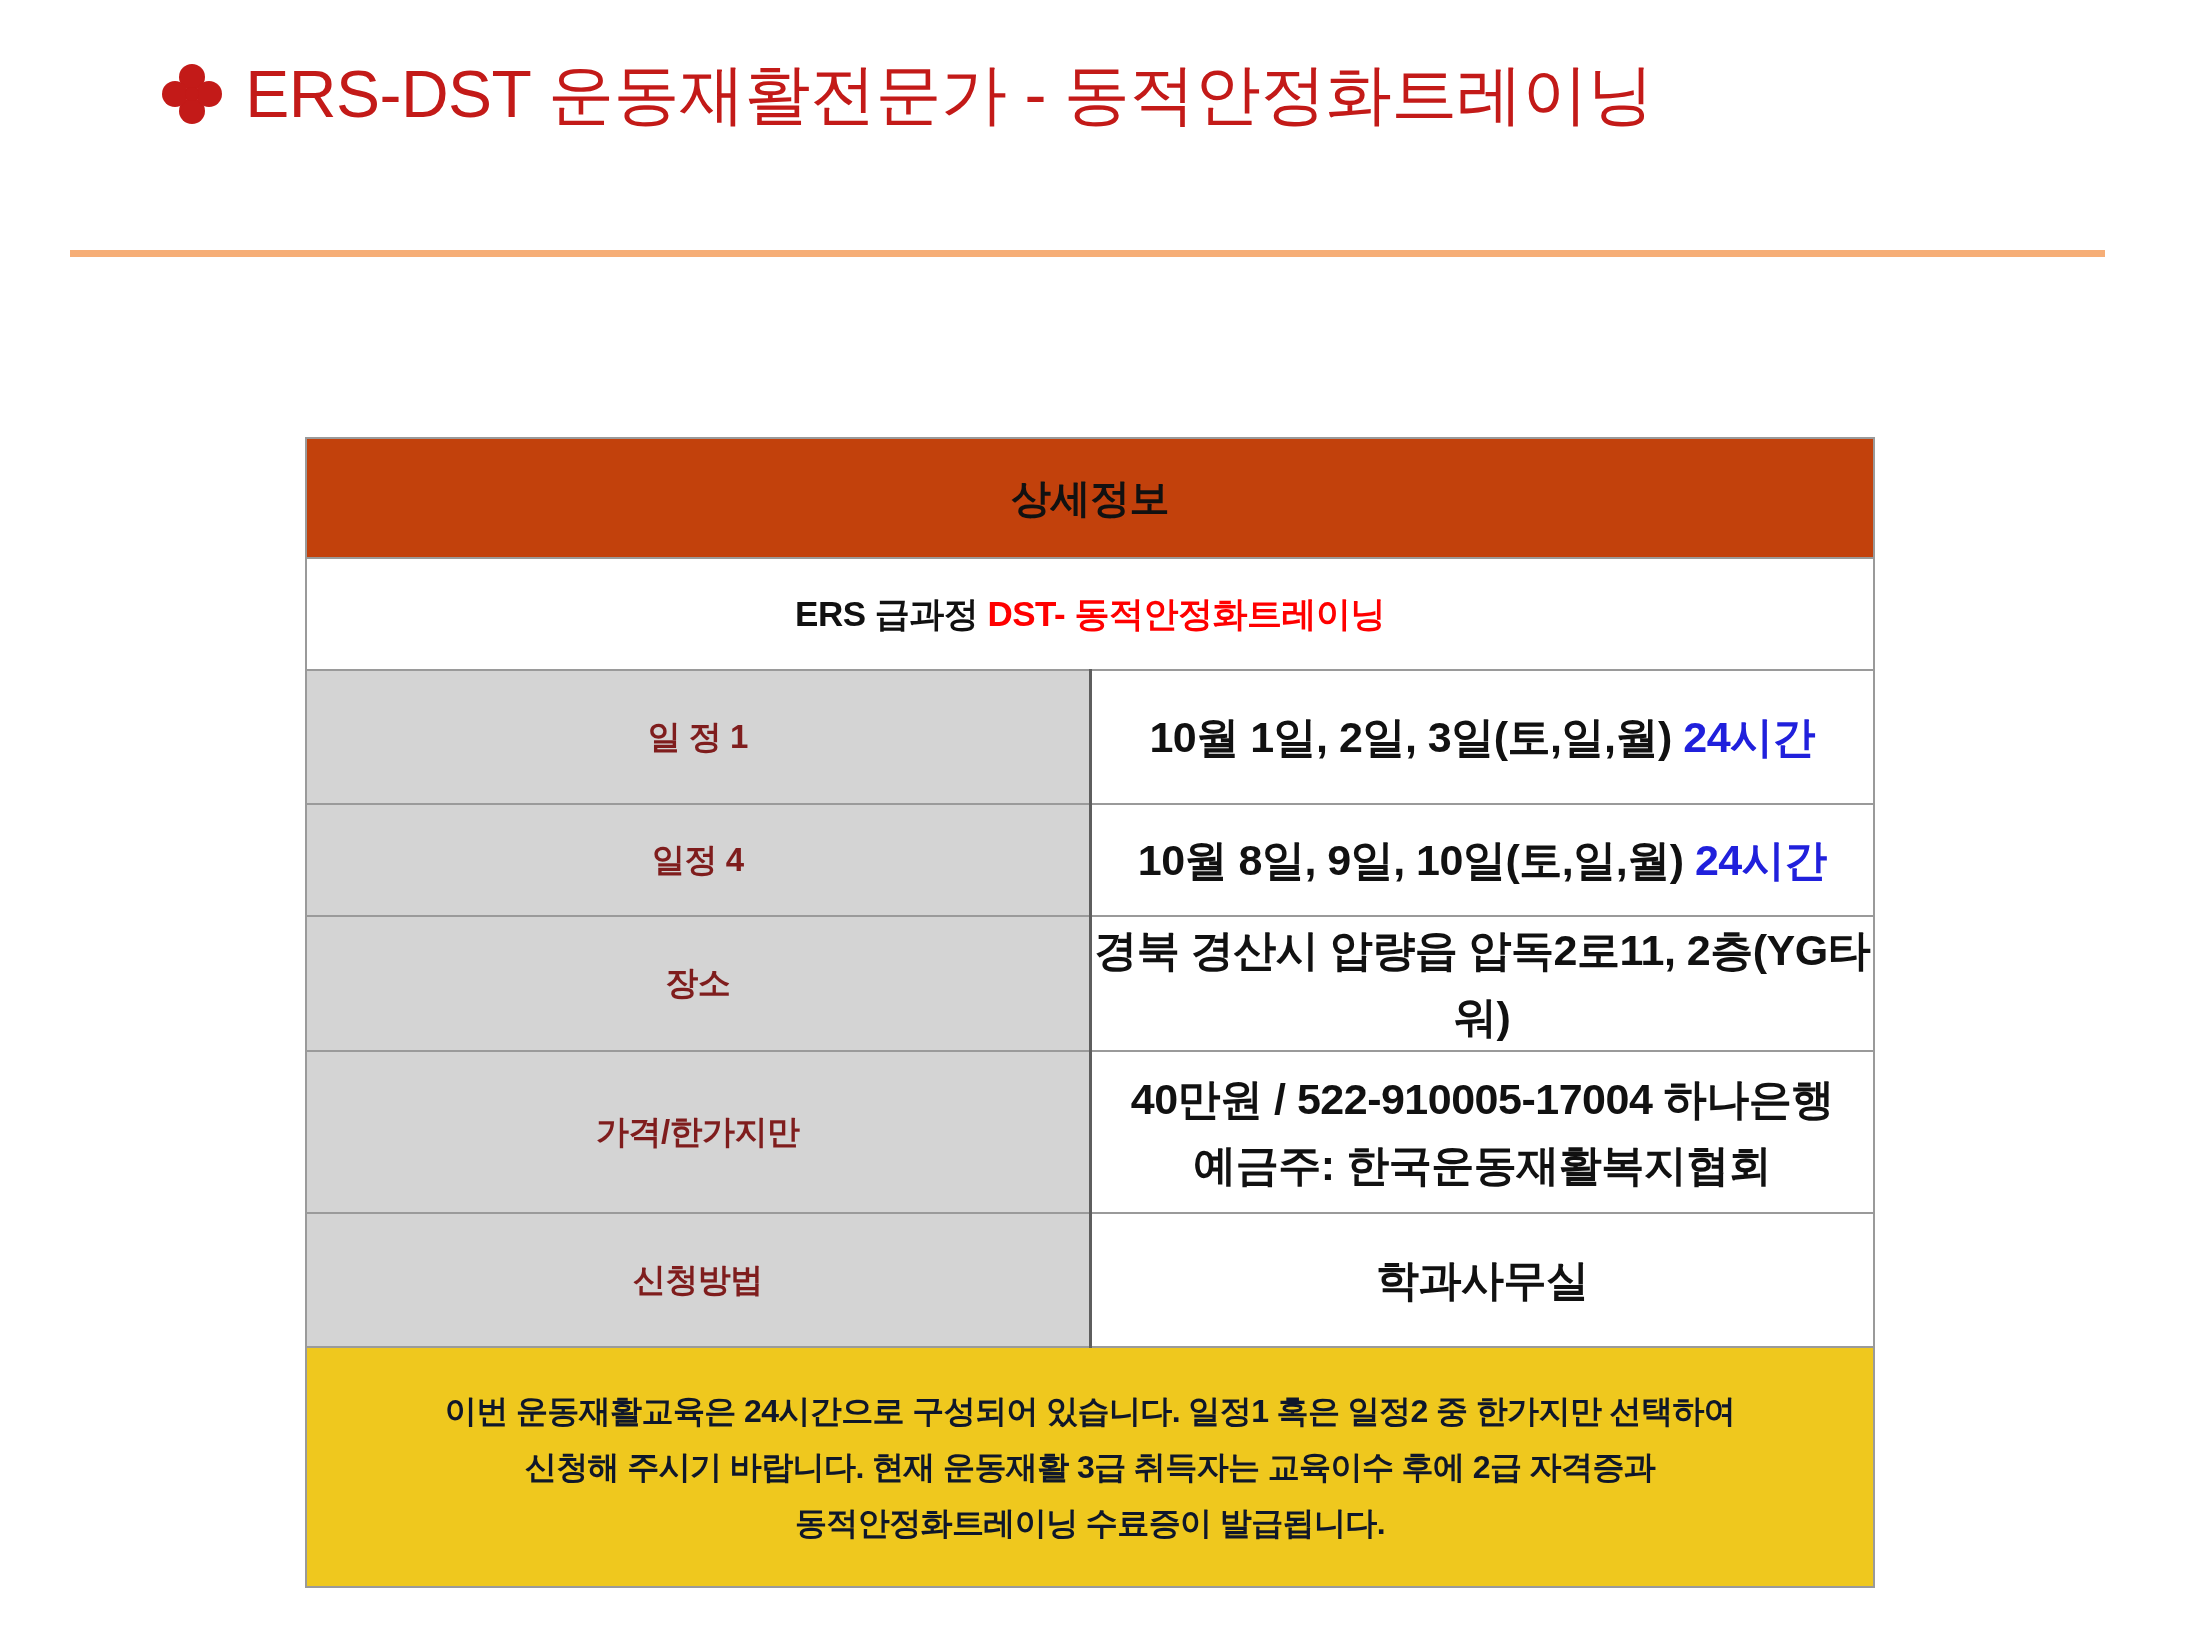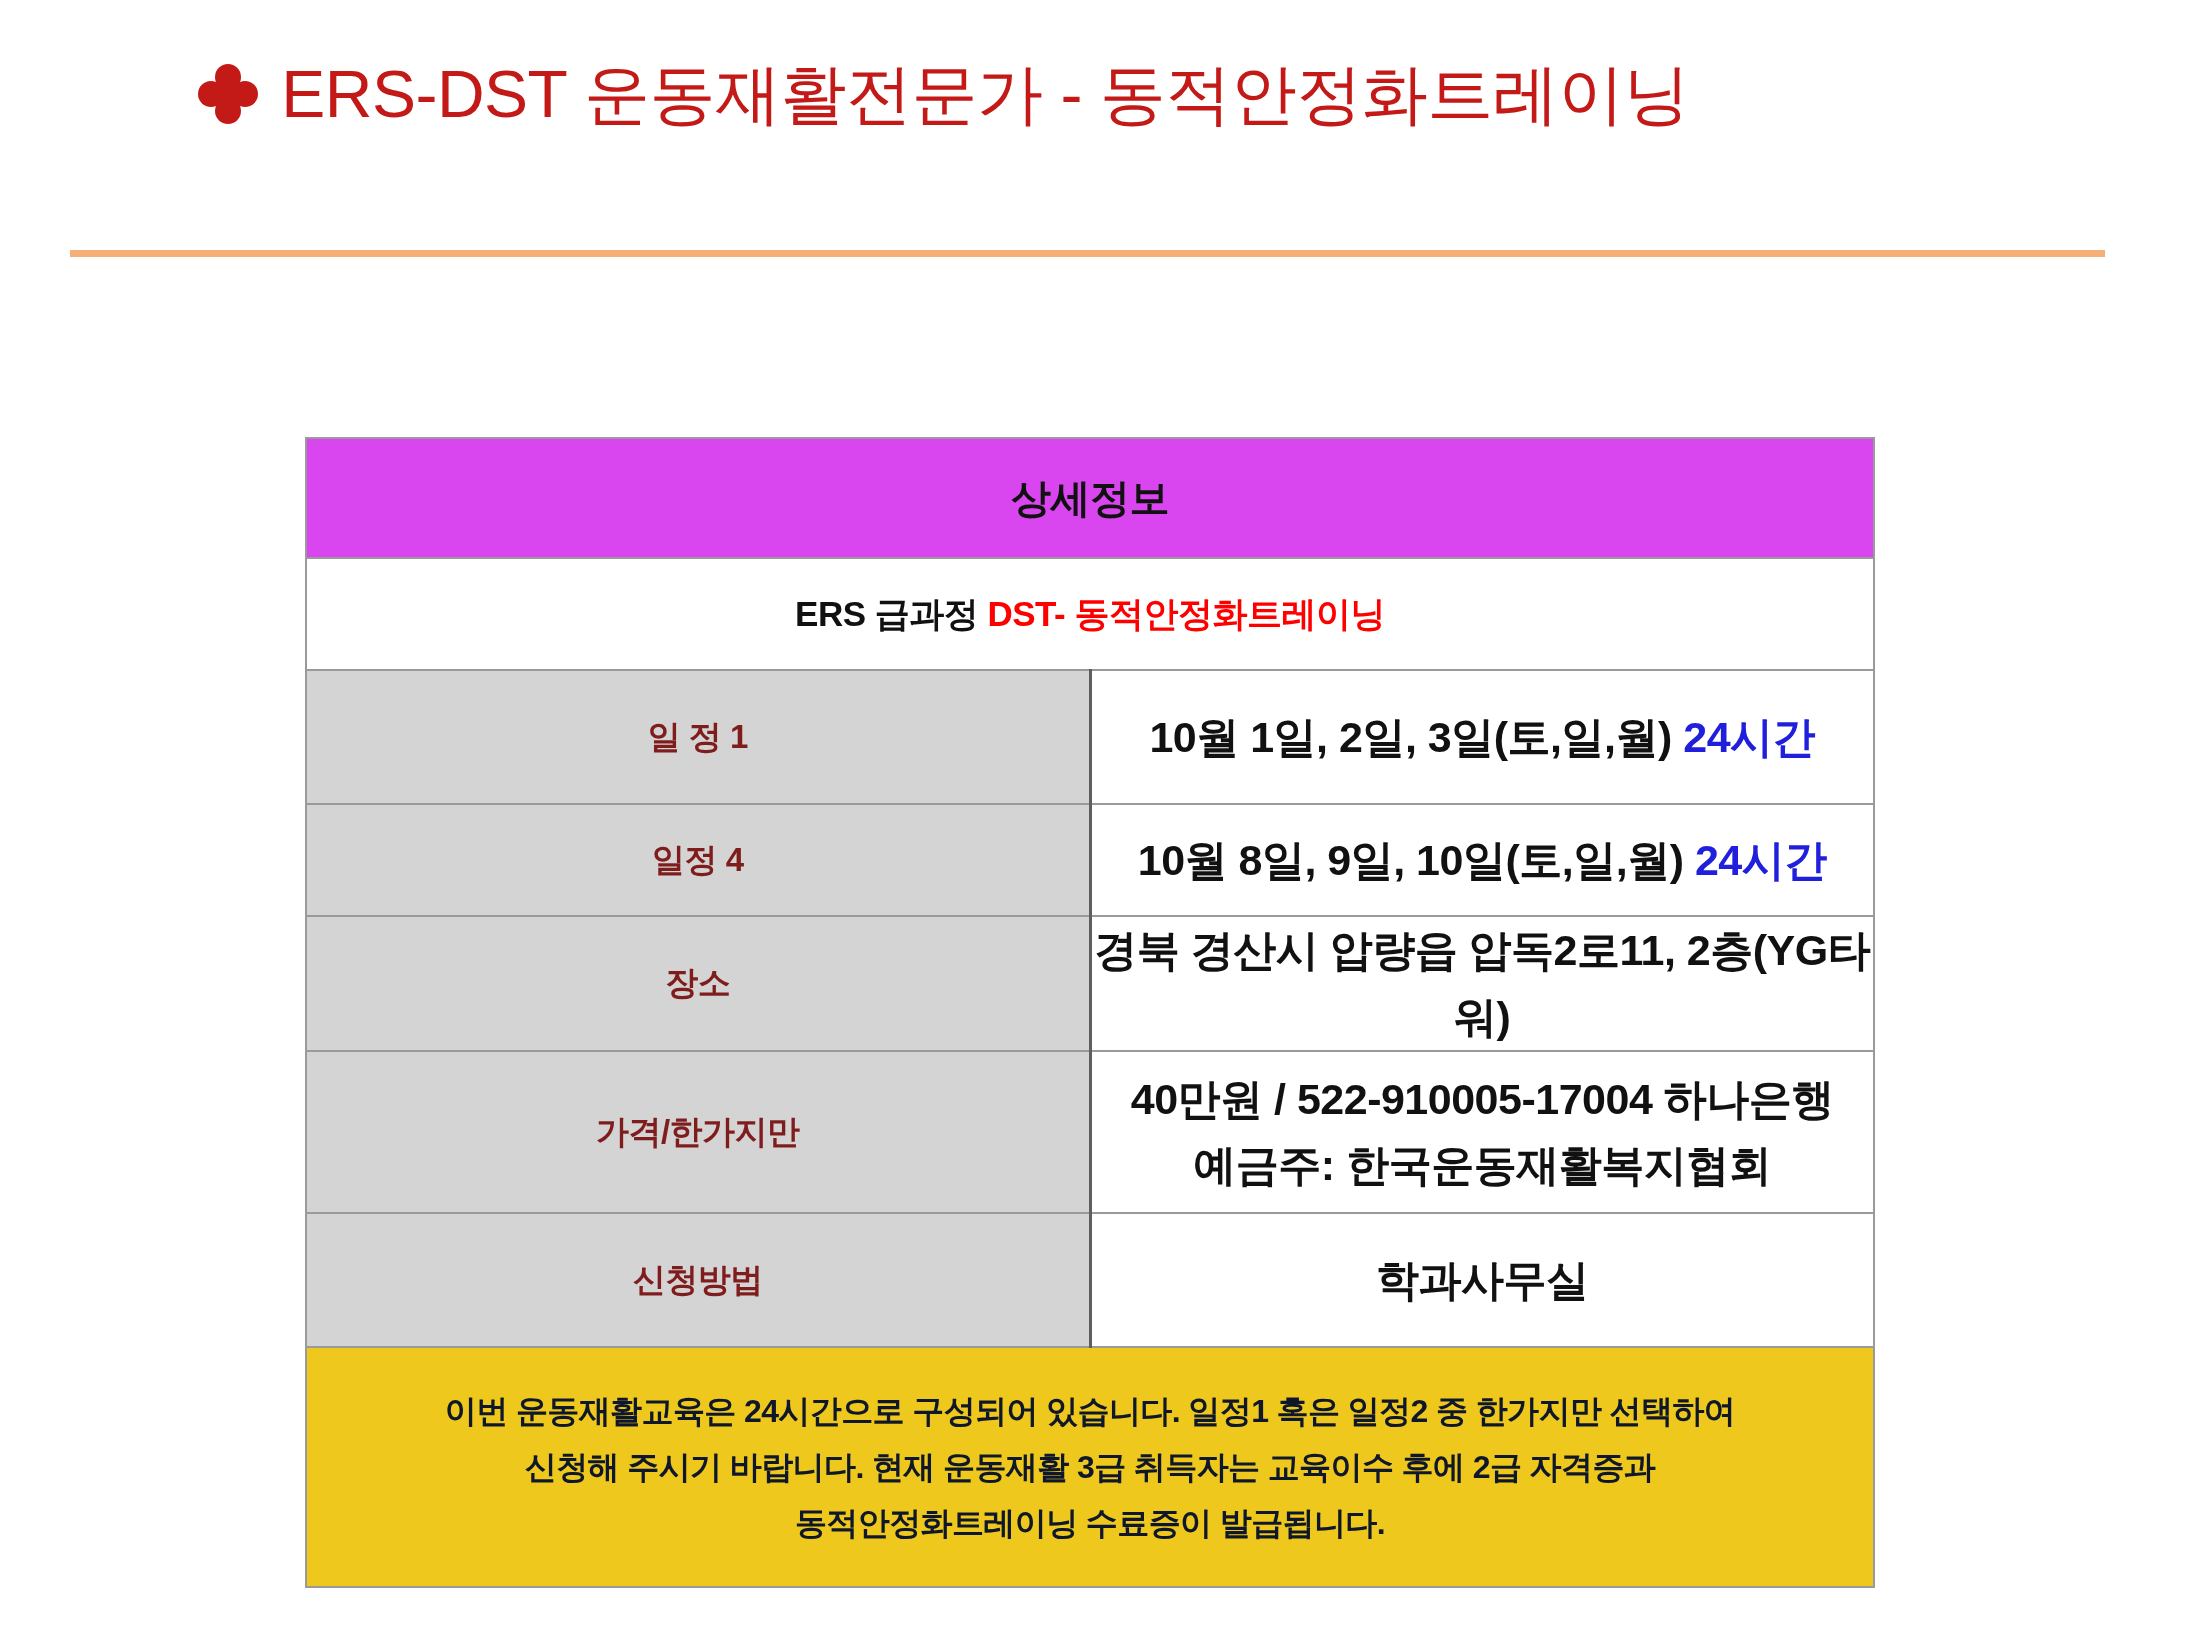--- a/index.html
+++ b/index.html
@@ -16,21 +16,20 @@
   }
 
   
   .title-row {
     position: absolute;
     left: 0;
     top: 60px;
     width: 1814px;
     text-align: center;
     white-space: nowrap;
-    margin-left: 36px;
   }
   .title-floret {
     display: inline-block;
     position: relative;
     width: 62px;
     height: 62px;
     vertical-align: -8px;
     margin-right: 18px;
   }
   .title-floret svg { display: block; }
@@ -62,21 +61,21 @@
     table-layout: fixed;
   }
   .info-table td {
     border: 2px solid #9A9A9A;
     padding: 0;
     vertical-align: middle;
     text-align: center;
   }
 
   .row-header td {
-    background: #d946ef;
+    background: #c2410c;
     height: 118px;
   }
   .header-text {
     font-size: 40px;
     font-weight: bold;
     color: #111111;
     letter-spacing: -0.5px;
   }
 
   .row-subtitle td {

